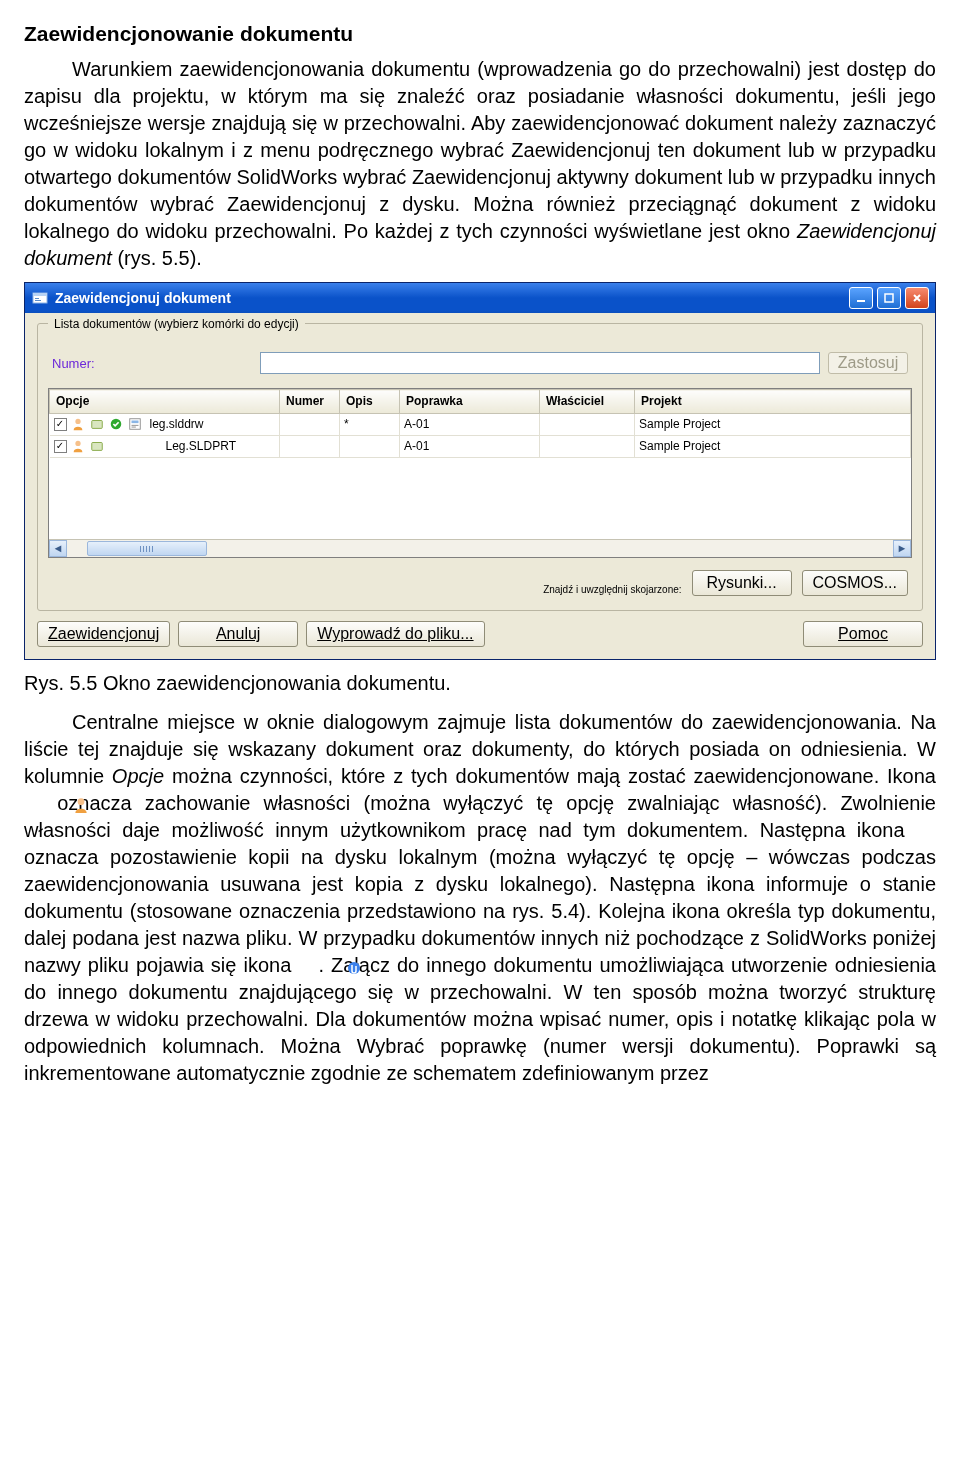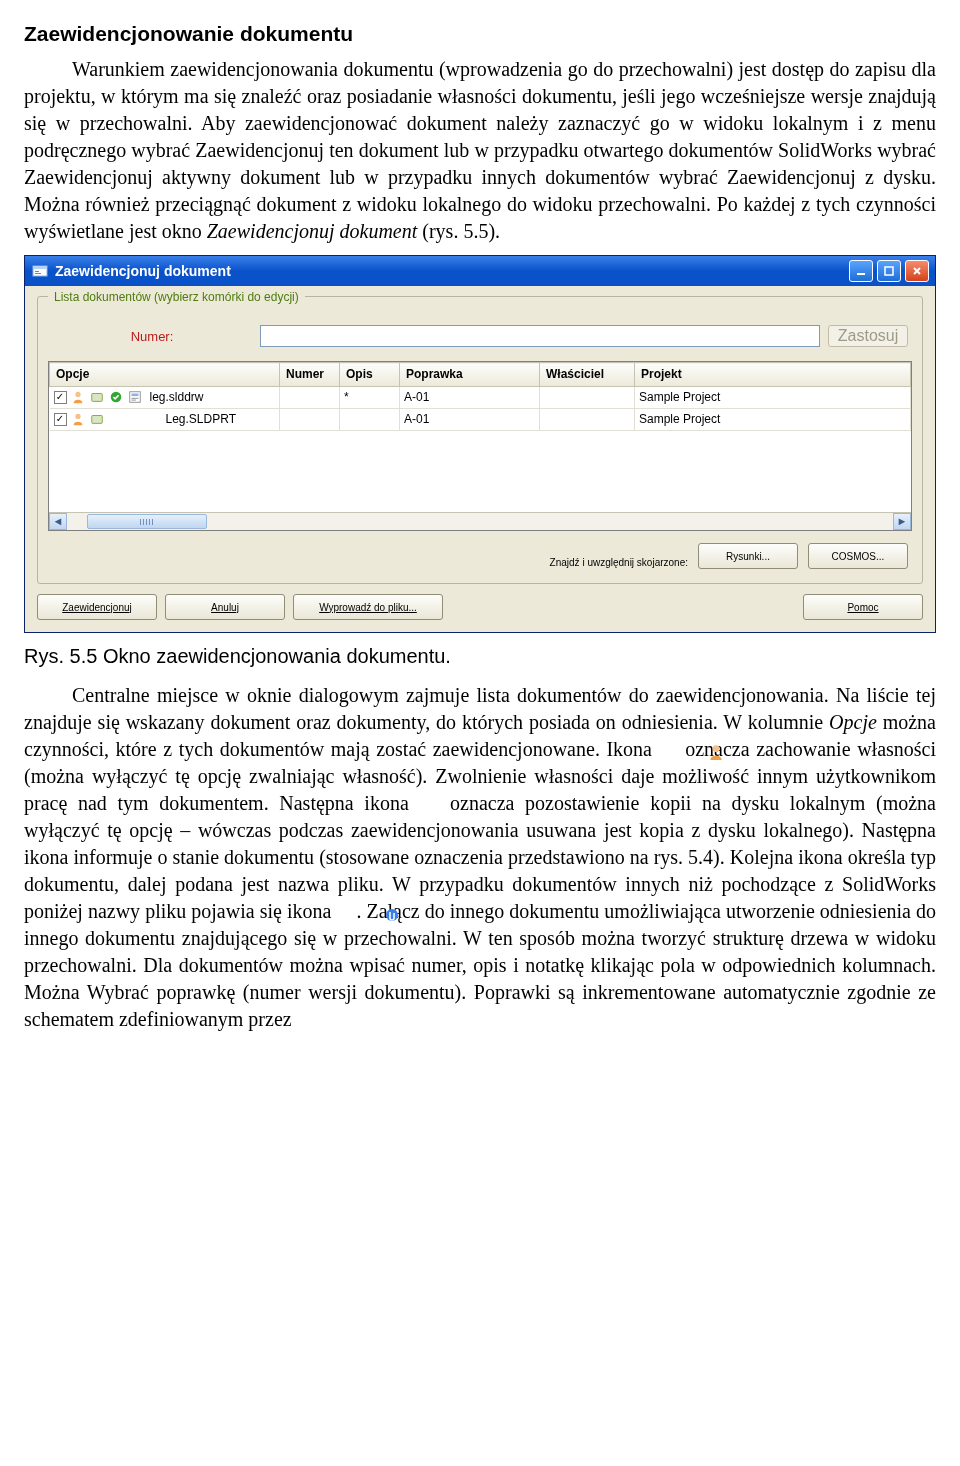--- a/index.html
+++ b/index.html
@@ -14,21 +14,21 @@
     }
     h1 {
       font-size: 21px;
       font-weight: bold;
       margin-bottom: 8px;
     }
     p {
       margin-bottom: 6px;
       text-align: justify;
     }
-    .indent { text-indent: 48px; font-family: Liberation Serif, serif; }
+    .indent { text-indent: 48px; }
     .italic { font-style: italic; }
     .inline-icon {
       display: inline-block;
       vertical-align: middle;
       width: 20px;
       height: 18px;
       position: relative;
       top: -2px;
     }
 
@@ -72,30 +72,30 @@
       border: 1px solid #b9b5a2;
       border-radius: 3px;
       padding: 20px 10px 14px 10px;
       position: relative;
     }
     .fieldset .legend {
       position: absolute;
       top: -8px; left: 10px;
       background: #ece9d8;
       padding: 0 6px;
-      color: #4d7c0f;
+      color: #000000;
       font-size: 12px;
     }
     .numer-row {
       display: flex;
       align-items: center;
       gap: 8px;
       padding: 8px 4px 4px 4px;
     }
-    .numer-row .lbl { width: 200px; text-align: center; color: #b91c1c; }
+    .numer-row .lbl { width: 200px; text-align: left; color: #6d28d9; }
     .numer-row input[type="text"] {
       flex: 1;
       height: 22px;
       border: 1px solid #7f9db9;
       background: #fff;
       padding: 0 4px;
       font-size: 13px;
     }
     .numer-row .zastosuj {
       width: 80px;
@@ -178,21 +178,21 @@
       margin-top: 12px;
       padding-right: 4px;
     }
     .find-row .lbl { color: #000000; font-size: 10px; margin-top: 12px; }
     .std-btn {
       height: 26px;
       min-width: 100px;
       border: 1px solid #8f8c77;
       background: linear-gradient(to bottom, #fdfdfb, #eae7d7);
       border-radius: 3px;
-      font-size: 10px;
+      font-size: 16px;
       padding: 0 10px;
     }
 
     .bottom-row {
       display: flex;
       gap: 8px;
       margin-top: 10px;
       text-decoration: underline;
     }
     .bottom-row .spacer { flex: 1; }

